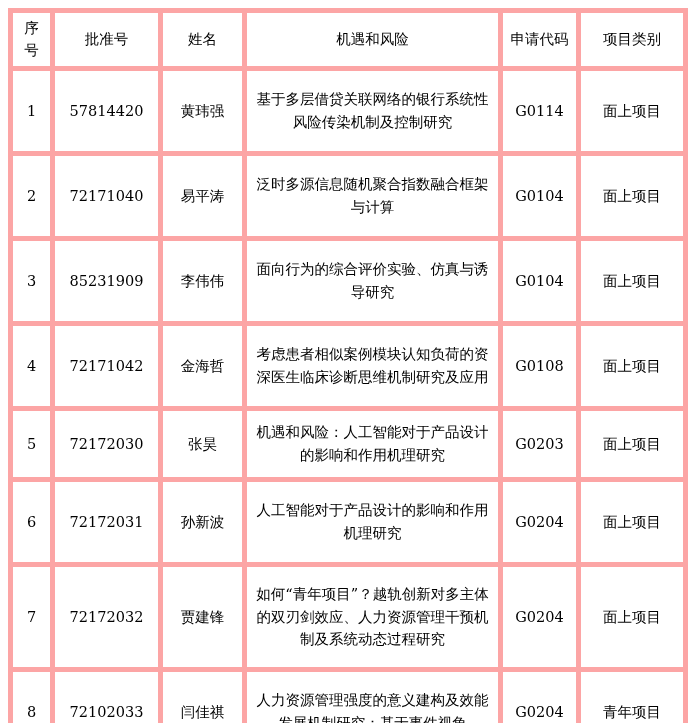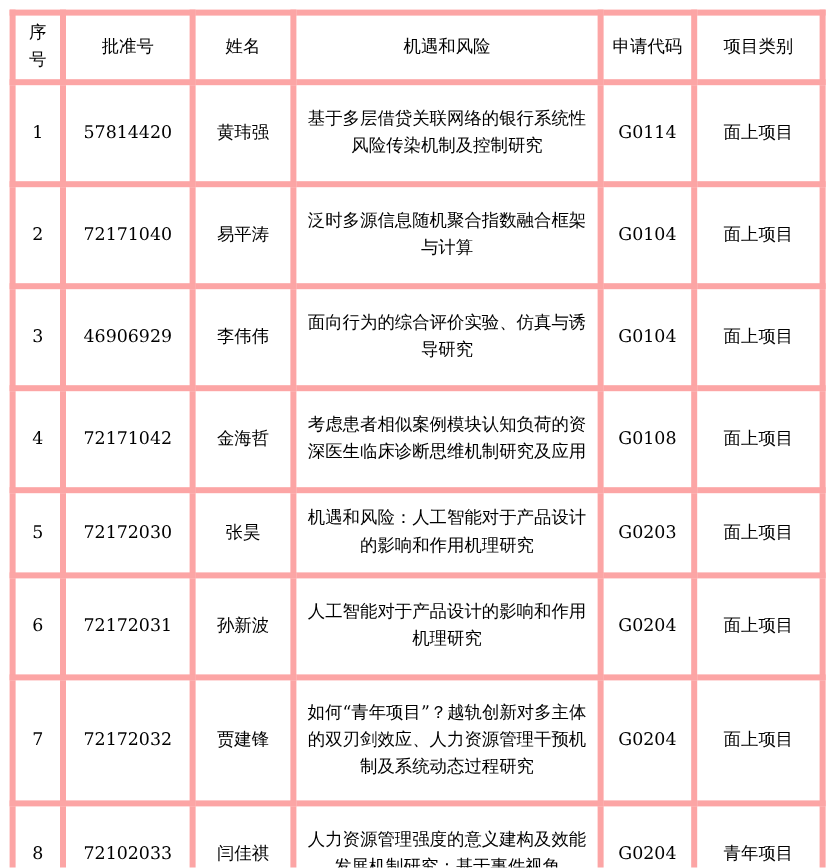--- a/index.html
+++ b/index.html
@@ -103,21 +103,21 @@
       <tr class="row-h3">
         <td>2</td>
         <td>72171040</td>
         <td>易平涛</td>
         <td class="title-cell">泛时多源信息随机聚合指数融合框架与计算</td>
         <td>G0104</td>
         <td>面上项目</td>
       </tr>
       <tr class="row-h3">
         <td>3</td>
-        <td>46906929</td>
+        <td>85231909</td>
         <td>李伟伟</td>
         <td class="title-cell">面向行为的综合评价实验、仿真与诱导研究</td>
         <td>G0104</td>
         <td>面上项目</td>
       </tr>
       <tr class="row-h3">
         <td>4</td>
         <td>72171042</td>
         <td>金海哲</td>
         <td class="title-cell">考虑患者相似案例模块认知负荷的资深医生临床诊断思维机制研究及应用</td>

